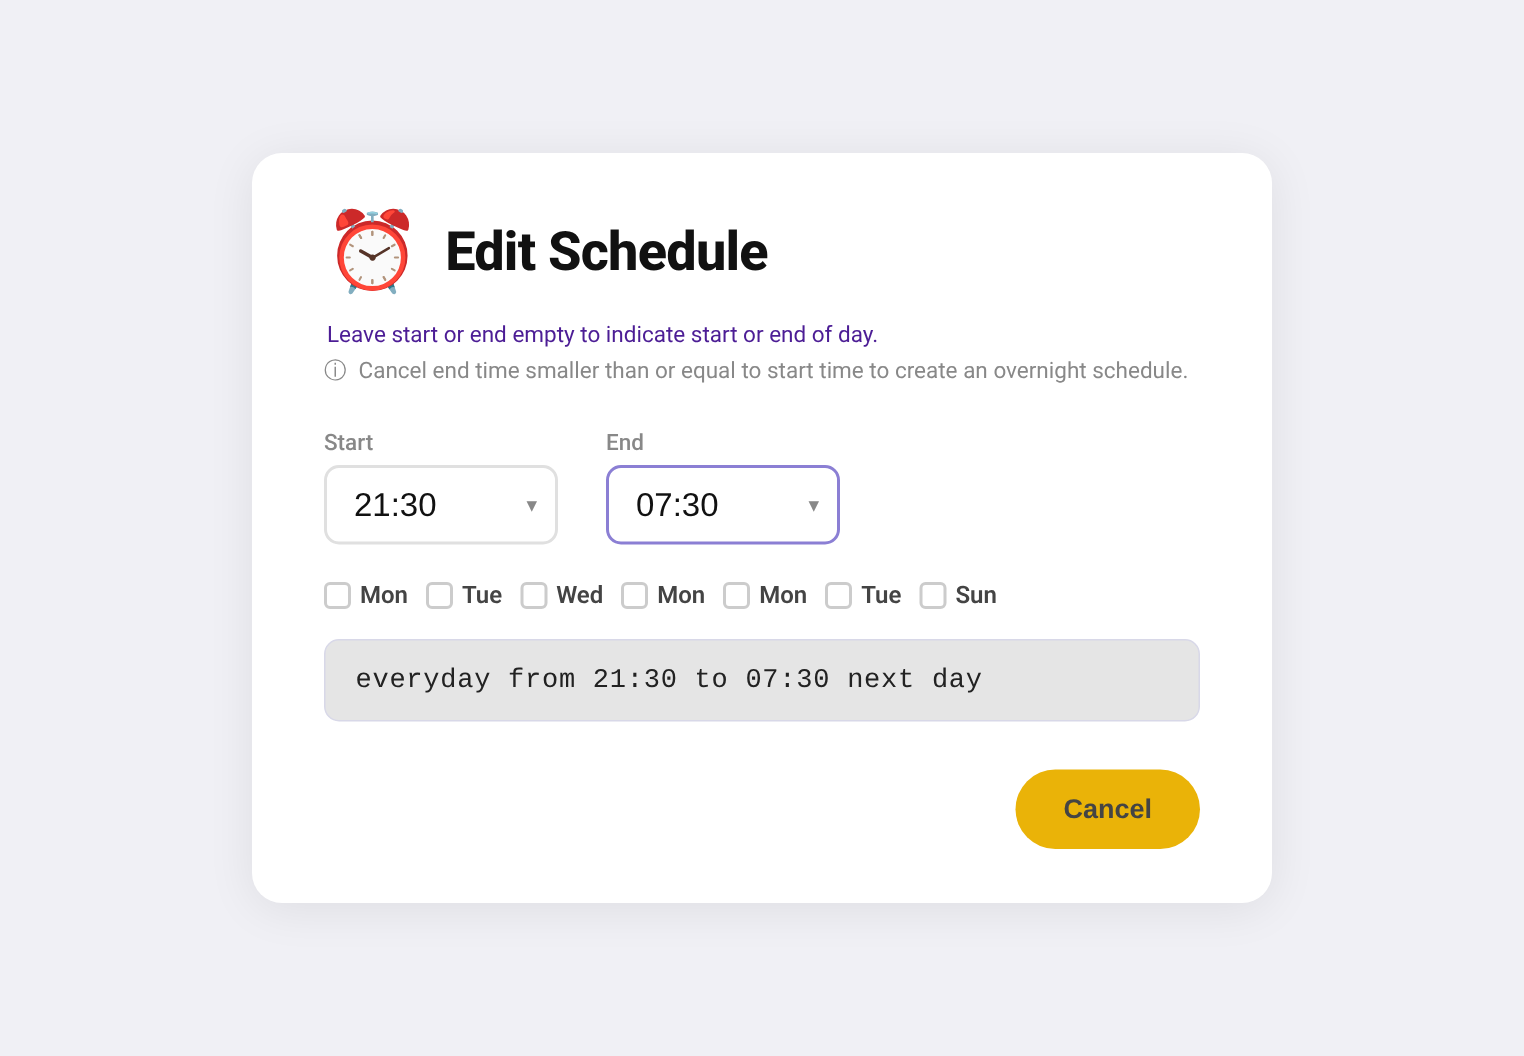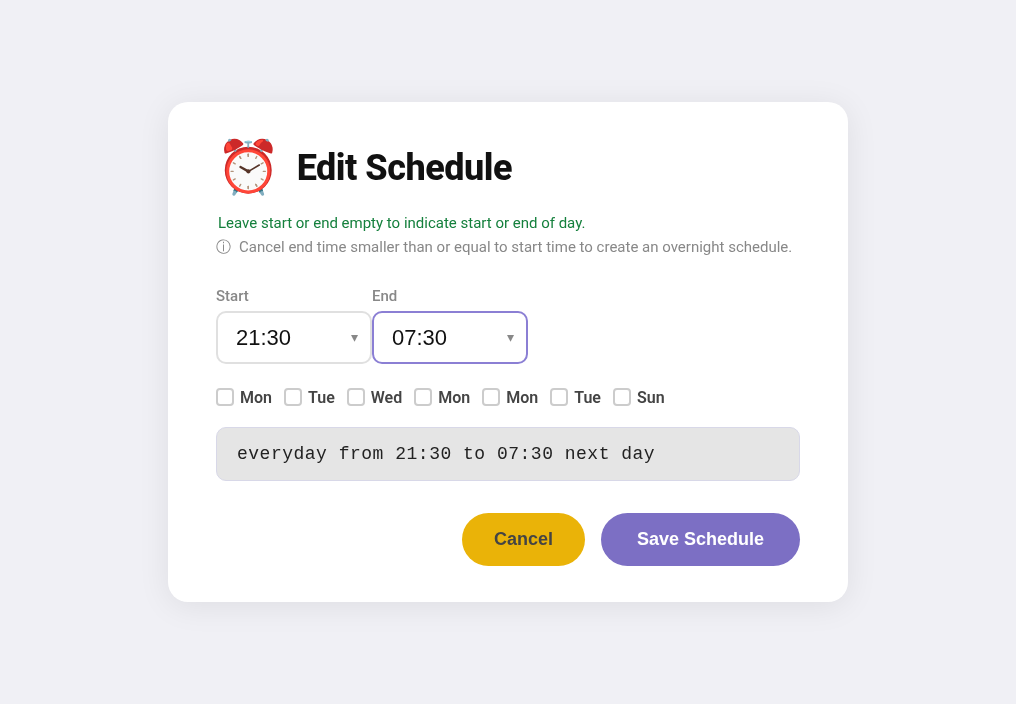--- a/index.html
+++ b/index.html
@@ -49,21 +49,21 @@
     }
 
     .info-block {
       display: flex;
       flex-direction: column;
       gap: 4px;
       margin-bottom: 28px;
     }
 
     .info-line-1 {
-      color: #15803d;
+      color: #4c1d95;
       font-size: 15px;
       margin-left: 2px;
     }
 
     .info-line-2-wrap {
       display: flex;
       align-items: flex-start;
       gap: 8px;
     }
 
@@ -75,20 +75,21 @@
     }
 
     .info-line-2 {
       color: #888888;
       font-size: 15px;
       line-height: 1.5;
     }
 
     .time-section {
       display: flex;
+      gap: 32px;
       margin-bottom: 24px;
     }
 
     .time-field {
       display: flex;
       flex-direction: column;
       gap: 6px;
     }
 
     .time-label {
@@ -279,16 +280,15 @@
         <label for="cb-sun" class="day-label">Sun</label>
       </div>
     </div>
 
   <div class="schedule-preview">
     <span class="schedule-preview-text">everyday from 21:30 to 07:30 next day</span>
   </div>
 
   <div class="actions">
     <button class="btn-cancel">Cancel</button>
-    <button class="btn-save">Save Schedule</button>
   </div>
 
 </div>
 
 </body></html>

